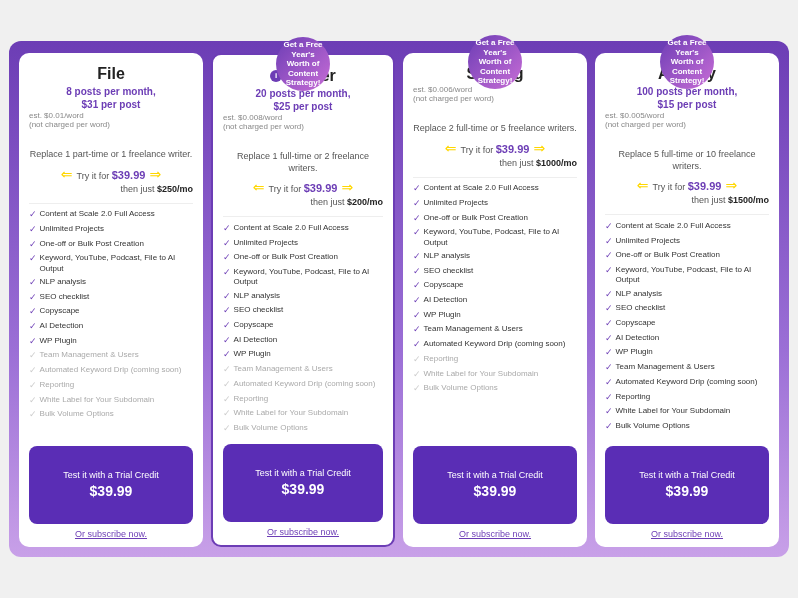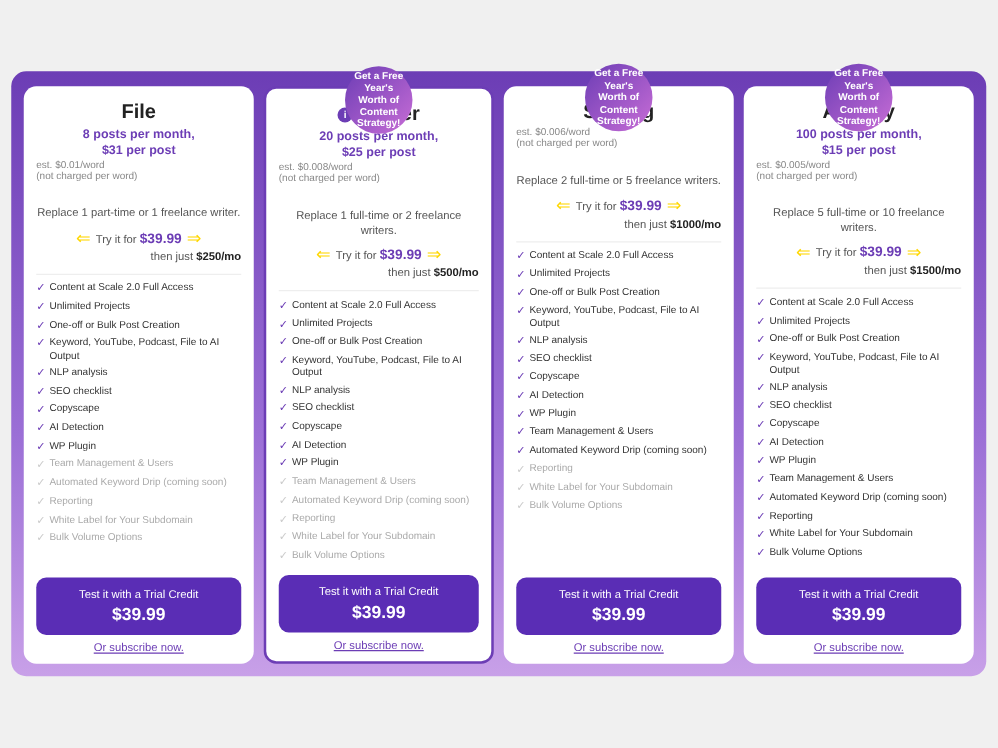--- a/index.html
+++ b/index.html
@@ -142,21 +142,21 @@
     .check {
       font-size: 9px;
       flex-shrink: 0;
       margin-top: 0px;
     }
     .cta-btn {
       background: #5a2db5;
       color: white;
       border: none;
       border-radius: 8px;
-      padding: 8px 6px;
+      padding: 24px 6px;
       font-size: 11px;
       font-weight: bold;
       text-align: center;
       cursor: pointer;
       width: 100%;
       line-height: 1.3;
     }
     .cta-btn .btn-main {
       font-size: 9px;
       font-weight: normal;
@@ -305,21 +305,21 @@
       </div>
       <div class="plan-replace">Replace 1 full-time or 2 freelance writers.</div>
       <div class="try-it-row">
         <span class="arrow-icon">⇐</span>
         <div>
           <span class="try-it-text">Try it for </span>
           <span class="try-price">$39.99</span>
         </div>
         <span class="arrow-icon">⇒</span>
       </div>
-      <div class="then-price">then just <span>$500/mo</span></div>
+      <div class="then-price">then just <span>$200/mo</span></div>
       <hr class="divider">
       <ul class="features-list">
         <li class="active">
         <span class="check">✓</span>
         <span>Content at Scale 2.0 Full Access</span>
       </li>
           <li class="active">
         <span class="check">✓</span>
         <span>Unlimited Projects</span>
       </li>

